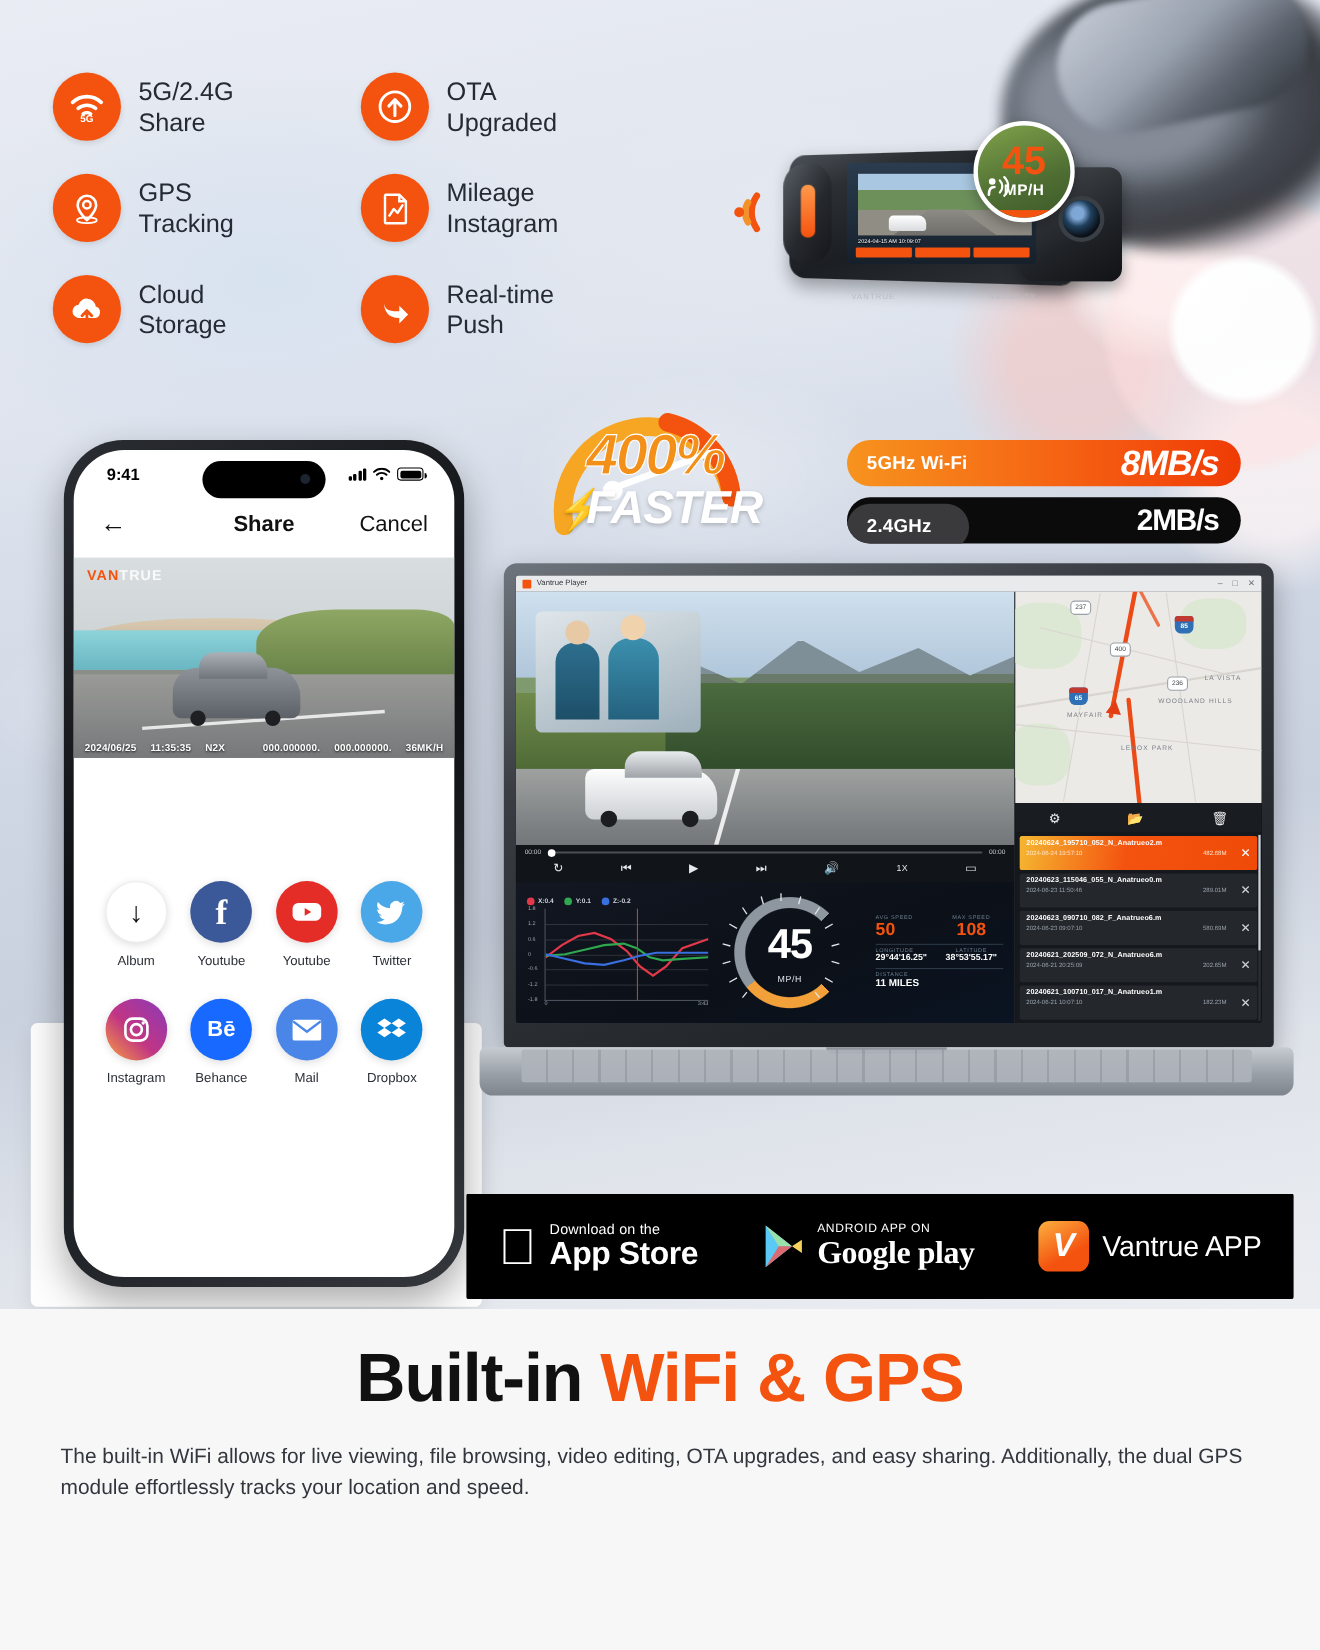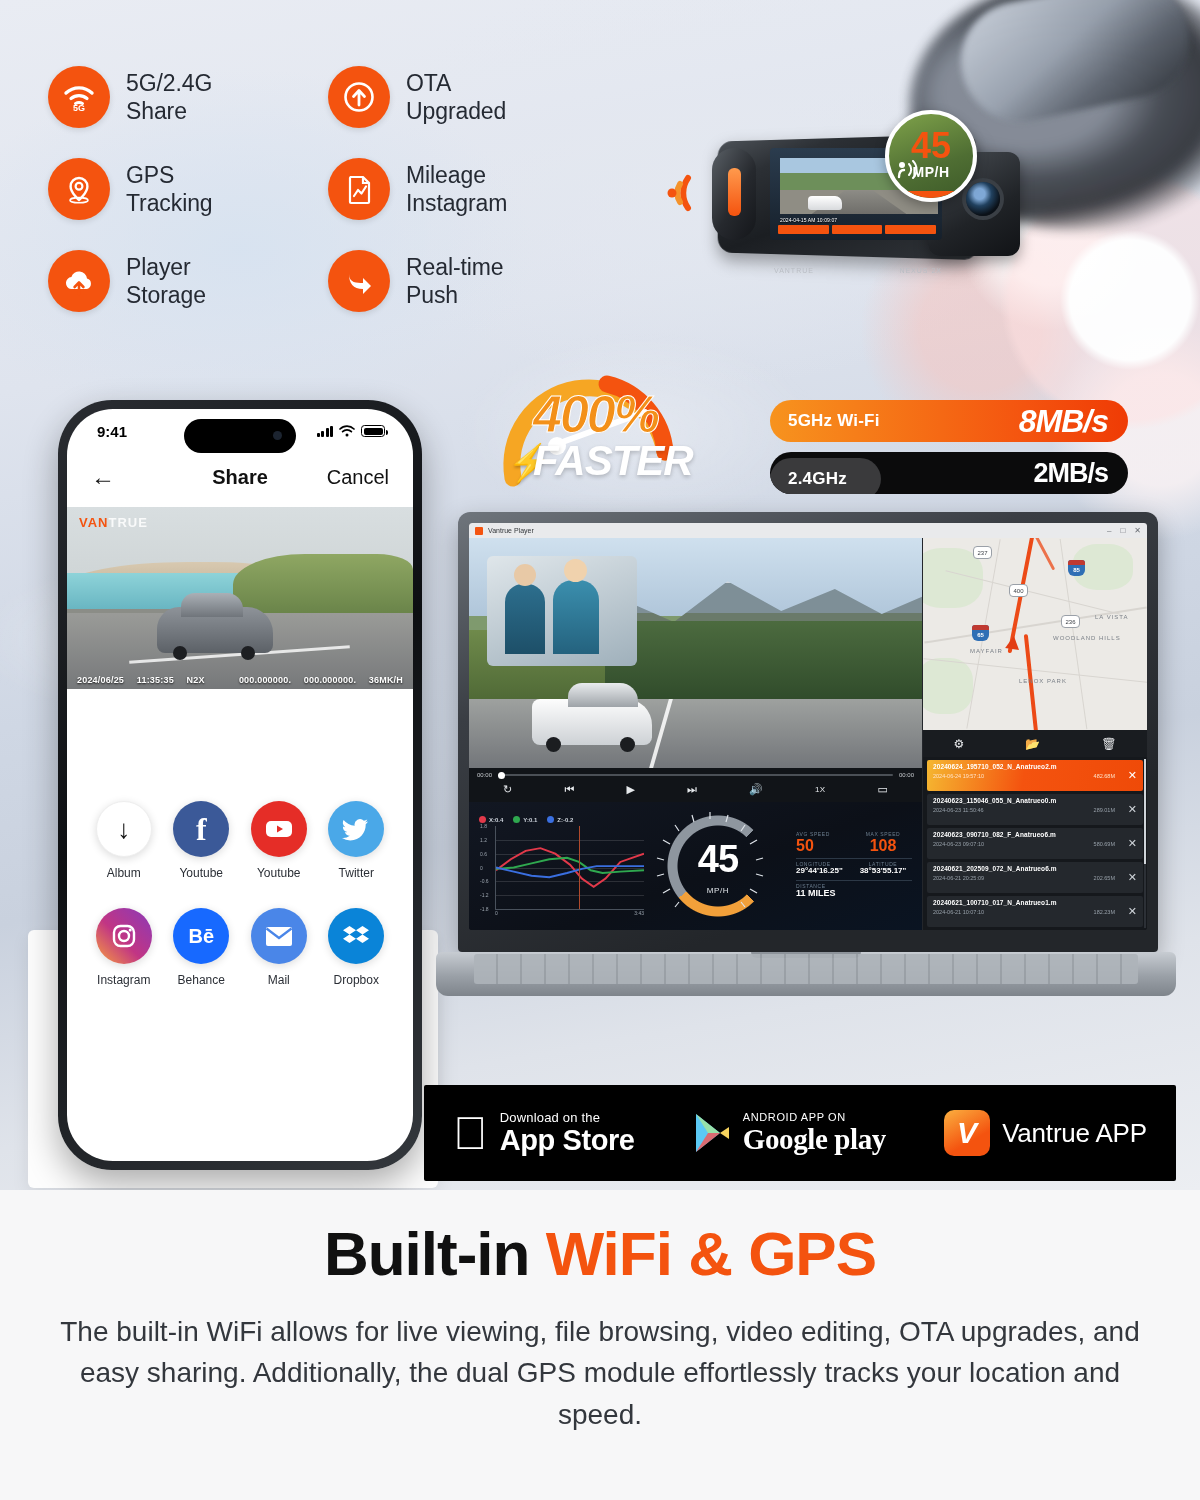--- a/index.html
+++ b/index.html
@@ -454,22 +454,22 @@
   }
 
   
   .bottom{ position:absolute; left:0; top:1190px; width:1200px; height:310px; background:#f7f7f8; }
   .headline{
     text-align:center; margin-top:28px; font-size:62px; font-weight:bold;
     color:#111; letter-spacing:-1px;
   }
   .headline .hl{ color:#f4530f; }
   .body{
-    margin:22px auto 0; width:1090px; text-align:center;
-    font-size:28px; line-height:1.48; color:#33373d;
+    margin:22px auto 0; width:1090px; 
+    font-size:19px; line-height:1.48; color:#33373d;
   }
   svg{ display:block; }
 </style>
 </head>
 <body>
 
 <div class="bg">
   <div class="bg-blurcam"></div>
   <div class="bg-mirror"></div>
 </div>
@@ -536,21 +536,21 @@
 
   <div class="feat-row">
     <div class="feat">
       <div class="circ">
         <svg width="36" height="30" viewBox="0 0 36 30">
           <path d="M10 23 a6 6 0 0 1 0.4 -11.9 A8 8 0 0 1 26 12.6 a5.4 5.4 0 0 1 0 10.4 Z" fill="#fff"></path>
           <path d="M18 28 V17 M13.6 21 L18 16.4 L22.4 21" fill="none" stroke="#f4530f" stroke-width="2.6" stroke-linecap="round" stroke-linejoin="round"></path>
         </svg>
       </div>
       <div class="txt">
-        <div>Player</div>
+        <div>Cloud</div>
         <div>Storage</div>
       </div>
     </div>
     <div class="feat">
       <div class="circ">
         <svg width="34" height="30" viewBox="0 0 34 30">
           <path d="M7 8 c0 9 8 9 14 9 l0 -5 l8 8 l-8 8 l0 -5 c-10 0 -14 -6 -14 -15 Z" fill="#fff"></path>
         </svg>
       </div>
       <div class="txt">

